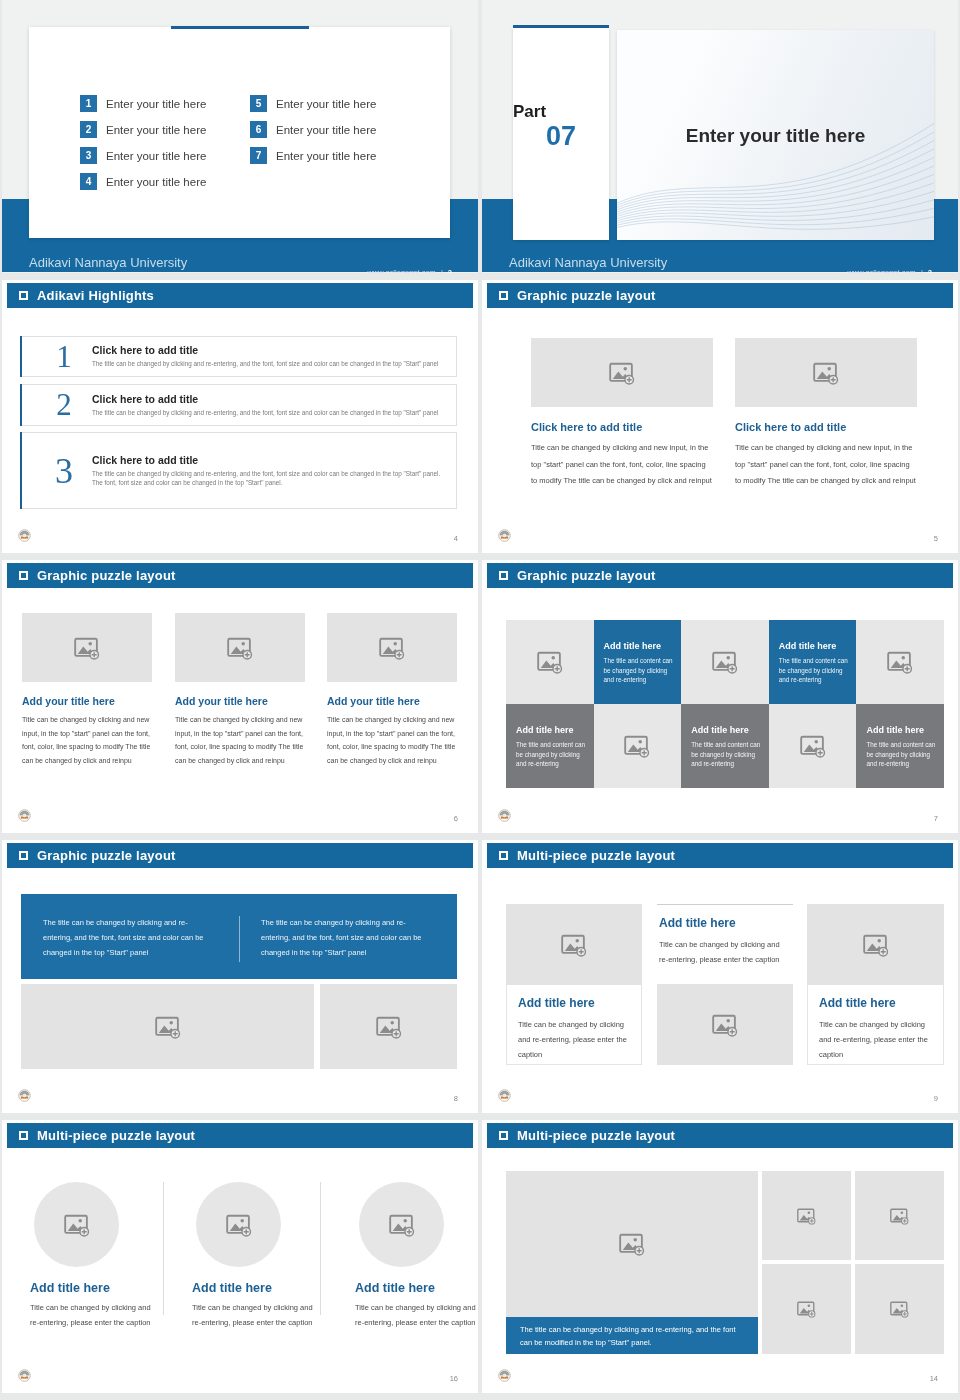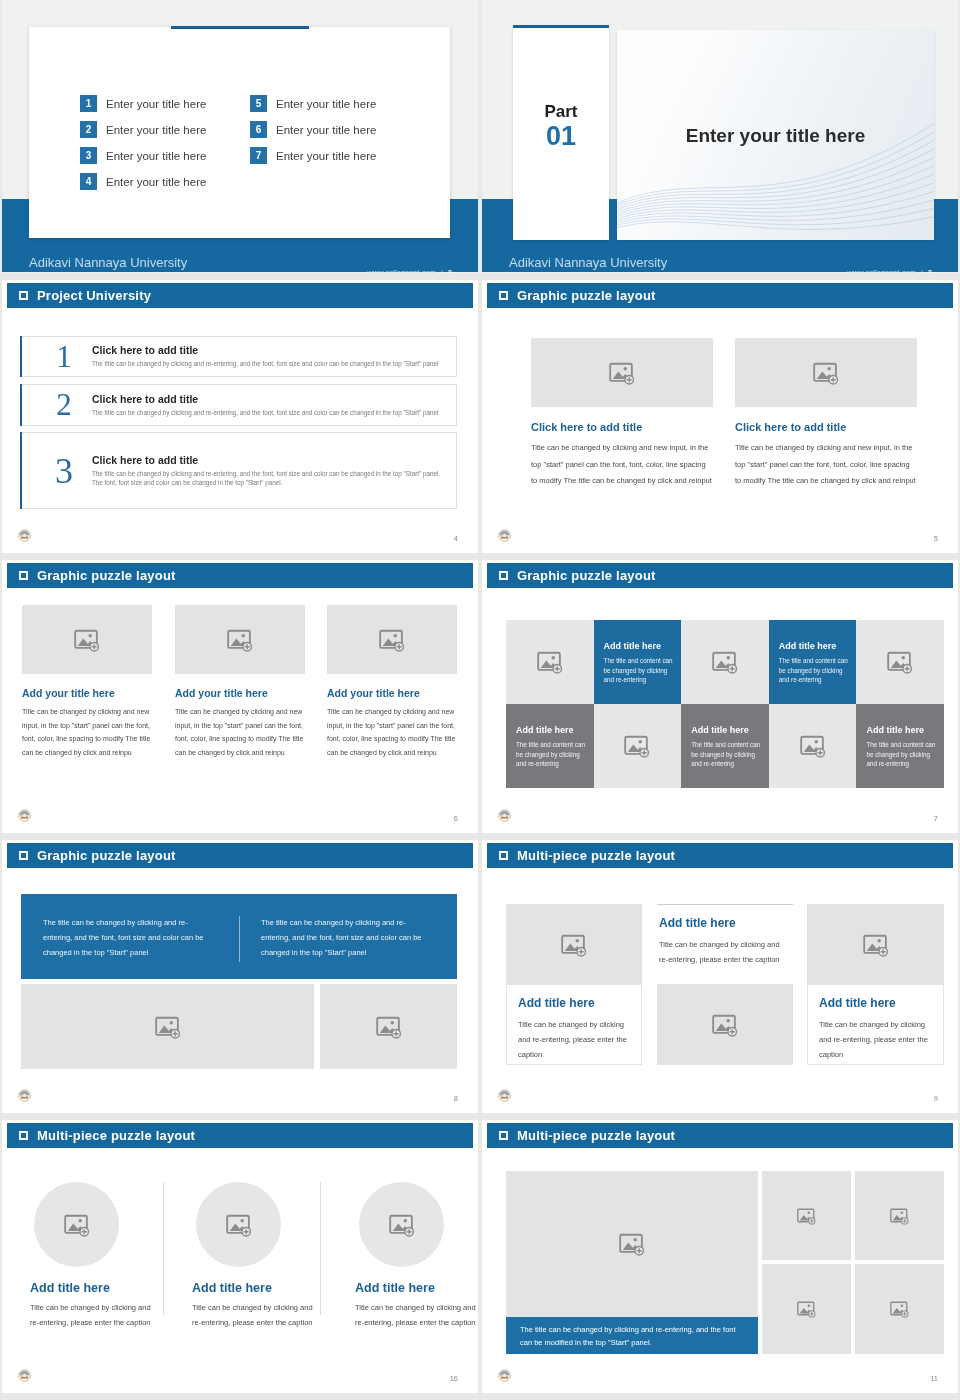--- a/index.html
+++ b/index.html
@@ -32,21 +32,21 @@
   .s1-title { margin-top:13px; text-align:center; font-size:19px; font-weight:bold; letter-spacing:1.5px; color:#2e2e2e; }
   .s1-col { position:absolute; top:68px; }
   .s1-col.c1 { left:51px; } .s1-col.c2 { left:221px; }
   .toc-item { display:flex; align-items:center; gap:9px; height:17px; margin-bottom:9px; }
   .toc-num { width:17px; height:17px; background:#2470a8; color:#fff; font-size:10px; font-weight:bold; text-align:center; line-height:17px; flex:0 0 auto; }
   .toc-label { font-size:11.5px; color:#404040; white-space:nowrap; }
 
   
   .s2-card { position:absolute; left:31px; top:28px; width:96px; height:212px; background:#fff; box-shadow:0 1px 3px rgba(0,0,0,.14); }
   .s2-line { position:absolute; top:-3px; left:0; width:100%; height:3px; background:#1a5f97; }
-  .s2-part { text-align:center; margin-top:74px; font-size:17px; font-weight:bold; color:#1e1e1e; }
+  .s2-part { margin-top:74px; font-size:17px; font-weight:bold; color:#1e1e1e; }
   .s2-num { text-align:center; font-size:27px; font-weight:bold; color:#1f6fad; line-height:1.05; }
   .s2-panel { position:absolute; left:135px; top:30px; width:317px; height:210px; background:linear-gradient(115deg,#fcfdfe 20%,#eef2f6 60%,#e3eaf0); box-shadow:0 1px 3px rgba(0,0,0,.12); overflow:hidden; }
   .s2-title { position:absolute; width:100%; top:95px; text-align:center; font-size:19px; font-weight:bold; color:#2b2b2b; }
   .waves { position:absolute; left:0; bottom:0; width:317px; height:150px; }
   .waves path { fill:none; stroke:#a3bdd2; stroke-width:.7; opacity:.65; }
 
   
   .h-item { position:absolute; left:18px; width:437px; display:flex; }
   .h-item.i1 { top:56px; height:41px; } .h-item.i2 { top:104px; height:42px; } .h-item.i3 { top:152px; height:77px; }
   .h-accent { width:2px; background:#1a5f97; flex:0 0 auto; }
@@ -58,21 +58,21 @@
   .h-body { font-size:6.3px; color:#7a7a7a; line-height:9.5px; }
 
   
   .p2-col { position:absolute; top:58px; width:182px; }
   .p2-col.c1 { left:49px; } .p2-col.c2 { left:253px; }
   .p2-ph { height:69px; }
   .p2-title { margin-top:14px; font-size:11px; font-weight:bold; color:#1d6094; }
   .p2-body { margin-top:7px; font-size:7.5px; color:#4a4a4a; line-height:16.5px; }
 
   
-  .p3-col { position:absolute; top:45px; width:130px; }
+  .p3-col { position:absolute; top:53px; width:130px; }
   .p3-col.c1 { left:20px; } .p3-col.c2 { left:173px; } .p3-col.c3 { left:325px; }
   .p3-ph { height:69px; }
   .p3-title { margin-top:13px; font-size:10.5px; font-weight:bold; color:#1d6094; }
   .p3-body { margin-top:6px; font-size:7px; color:#4a4a4a; line-height:13.5px; }
 
   
   .grid6 { position:absolute; left:24px; top:60px; width:438px; height:168px; display:grid; grid-template-columns:repeat(5,1fr); grid-template-rows:84px 84px; }
   .t-light { background:#e7e7e7; display:flex; align-items:center; justify-content:center; }
   .t-blue { background:#1e6b9f; color:#fff; padding:21px 8px 0 10px; }
   .t-dark { background:#77797c; color:#fff; padding:21px 8px 0 10px; }
@@ -211,30 +211,30 @@
           <path d="M-10,134 C80,102 160,156 330,97"></path>
           <path d="M-10,136 C80,106 160,158 330,106"></path>
           <path d="M-10,138 C80,110 160,160 330,115"></path>
           <path d="M-10,140 C80,114 160,162 330,124"></path>
         </svg>
         <div class="s2-title">Enter your title here</div>
       </div>
       <div class="s2-card">
         <div class="s2-line"></div>
         <div class="s2-part">Part</div>
-        <div class="s2-num">01</div>
-      </div>
-    </div>
-  </div>
-
-  <div class="cell">
-    <div class="slide">
-      <div class="hbar">
-        <span class="hicon"></span>
-        <span class="htitle">Project University</span>
+        <div class="s2-num">07</div>
+      </div>
+    </div>
+  </div>
+
+  <div class="cell">
+    <div class="slide">
+      <div class="hbar">
+        <span class="hicon"></span>
+        <span class="htitle">Adikavi Highlights</span>
       </div>
       <div class="h-item i1">
         <div class="h-accent"></div>
         <div class="h-box">
           <div class="h-num">1</div>
           <div class="h-texts">
             <div class="h-title">Click here to add title</div>
             <div class="h-body">The title can be changed by clicking and re-entering, and the font, font size and color can be changed in the top "Start" panel</div>
           </div>
         </div>
@@ -541,17 +541,17 @@
           </svg>
         </div>
       <div class="ph m3-t t4">
           <svg class="ph-icon small" viewBox="0 0 28 26">
             <use href="#imgicon"></use>
           </svg>
         </div>
       <svg class="seal" viewBox="0 0 14 14">
           <use href="#sealicon"></use>
         </svg>
-      <div class="pnum">11</div>
+      <div class="pnum">14</div>
     </div>
   </div>
 
 </div>
 
 </body></html>

